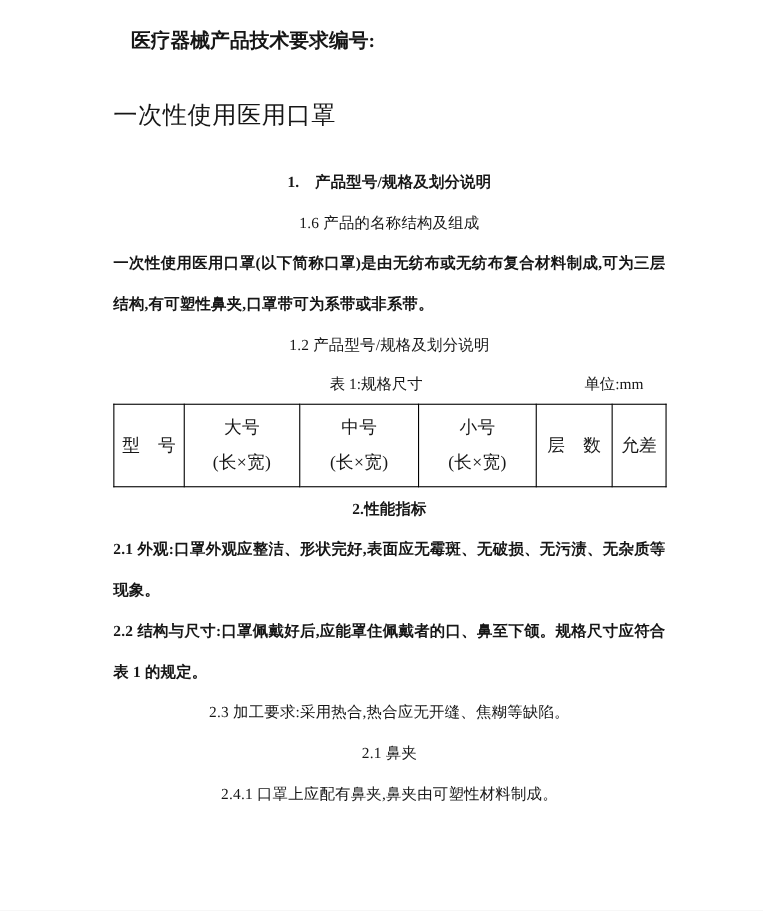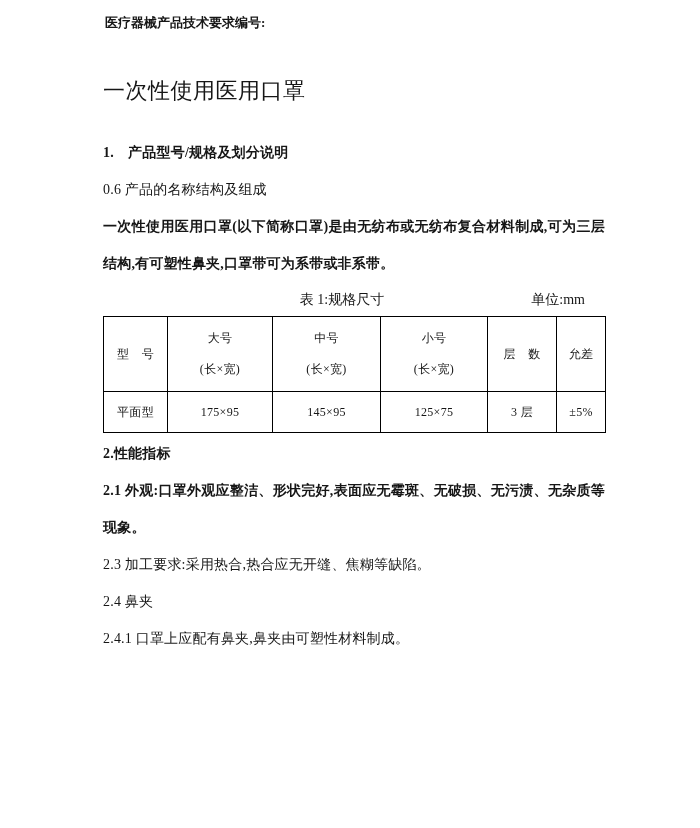--- a/index.html
+++ b/index.html
@@ -8,40 +8,41 @@
     height: 828px;
     background: #ffffff;
     box-sizing: border-box;
     padding: 10px 95px 0 103px;
     font-family: "Liberation Serif", "DejaVu Serif", serif;
     color: #161616;
     overflow: hidden;
     position: relative;
   }
   .doc-number {
-    margin: 2px;
+    margin: 16px;
     font-weight: bold;
-    font-size: 13px;
+    font-size: 18px;
     line-height: 22px;
   }
   .title {
     margin: 44px 0 0 0;
     font-weight: normal;
     font-size: 22px;
     line-height: 26px;
     text-align: left;
     letter-spacing: 0.5px;
   }
   .bodytext { width: 502px; }
   .bodytext.first { margin-top: 30px; }
   .bodytext p {
     margin: 0;
     font-size: 14px;
     line-height: 37px;
     letter-spacing: 0.2px;
+    text-align: center;
   }
   .bodytext p.bold { font-weight: bold; }
   .bodytext p.wrap { text-align: justify; font-weight: bold; }
   .caption-row {
     position: relative;
     width: 502px;
     height: 32px;
     margin-top: 2px;
     font-size: 14px;
     line-height: 32px;
@@ -58,42 +59,43 @@
   }
   table.spec {
     border-collapse: collapse;
     table-layout: fixed;
     width: 502px;
   }
   table.spec td {
     border: 1.5px solid #000;
     text-align: center;
     vertical-align: middle;
-    font-size: 12px;
+    font-size: 16px;
     padding: 0;
     letter-spacing: 0.3px;
   }
   table.spec tr.thead td { height: 74px; }
   table.spec tr.trow  td { height: 40px; }
   table.spec td .hline { line-height: 31px; }
   .sec2 { margin-top: 2px; }
 </style>
 </head>
 <body>
 
 <div class="page">
 
   <p class="doc-number">医疗器械产品技术要求编号:</p>
 
   <h1 class="title">一次性使用医用口罩</h1>
 
   <div class="bodytext first">
     <p class="bold">1.　产品型号/规格及划分说明</p>
-    <p>0.6 产品的名称结构及组成</p>
+    <p>1.6 产品的名称结构及组成</p>
     <p class="wrap">一次性使用医用口罩(以下简称口罩)是由无纺布或无纺布复合材料制成,可为三层结构,有可塑性鼻夹,口罩带可为系带或非系带。</p>
+    <p>1.2 产品型号/规格及划分说明</p>
   </div>
 
   <div class="caption-row">
     <span class="caption">表 1:规格尺寸</span>
     <span class="unit">单位:mm</span>
   </div>
 
   <table class="spec">
     <colgroup>
       <col style="width:64px">
@@ -114,32 +116,25 @@
           <div class="hline">中号</div>
           <div class="hline">(长×宽)</div>
         </td>
         <td>
           <div class="hline">小号</div>
           <div class="hline">(长×宽)</div>
         </td>
         <td>层　数</td>
         <td>允差</td>
       </tr>
-      <tr class="trow">
-        <td>平面型</td>
-        <td>175×95</td>
-        <td>145×95</td>
-        <td>125×75</td>
-        <td>3 层</td>
-        <td>±5%</td>
-      </tr>
     </tbody>
   </table>
 
   <div class="bodytext sec2">
     <p class="bold">2.性能指标</p>
     <p class="wrap">2.1 外观:口罩外观应整洁、形状完好,表面应无霉斑、无破损、无污渍、无杂质等现象。</p>
+    <p class="wrap">2.2 结构与尺寸:口罩佩戴好后,应能罩住佩戴者的口、鼻至下颌。规格尺寸应符合表 1 的规定。</p>
     <p>2.3 加工要求:采用热合,热合应无开缝、焦糊等缺陷。</p>
-    <p>2.4 鼻夹</p>
+    <p>2.1 鼻夹</p>
     <p>2.4.1 口罩上应配有鼻夹,鼻夹由可塑性材料制成。</p>
   </div>
 
 </div>
 
 </body></html>

